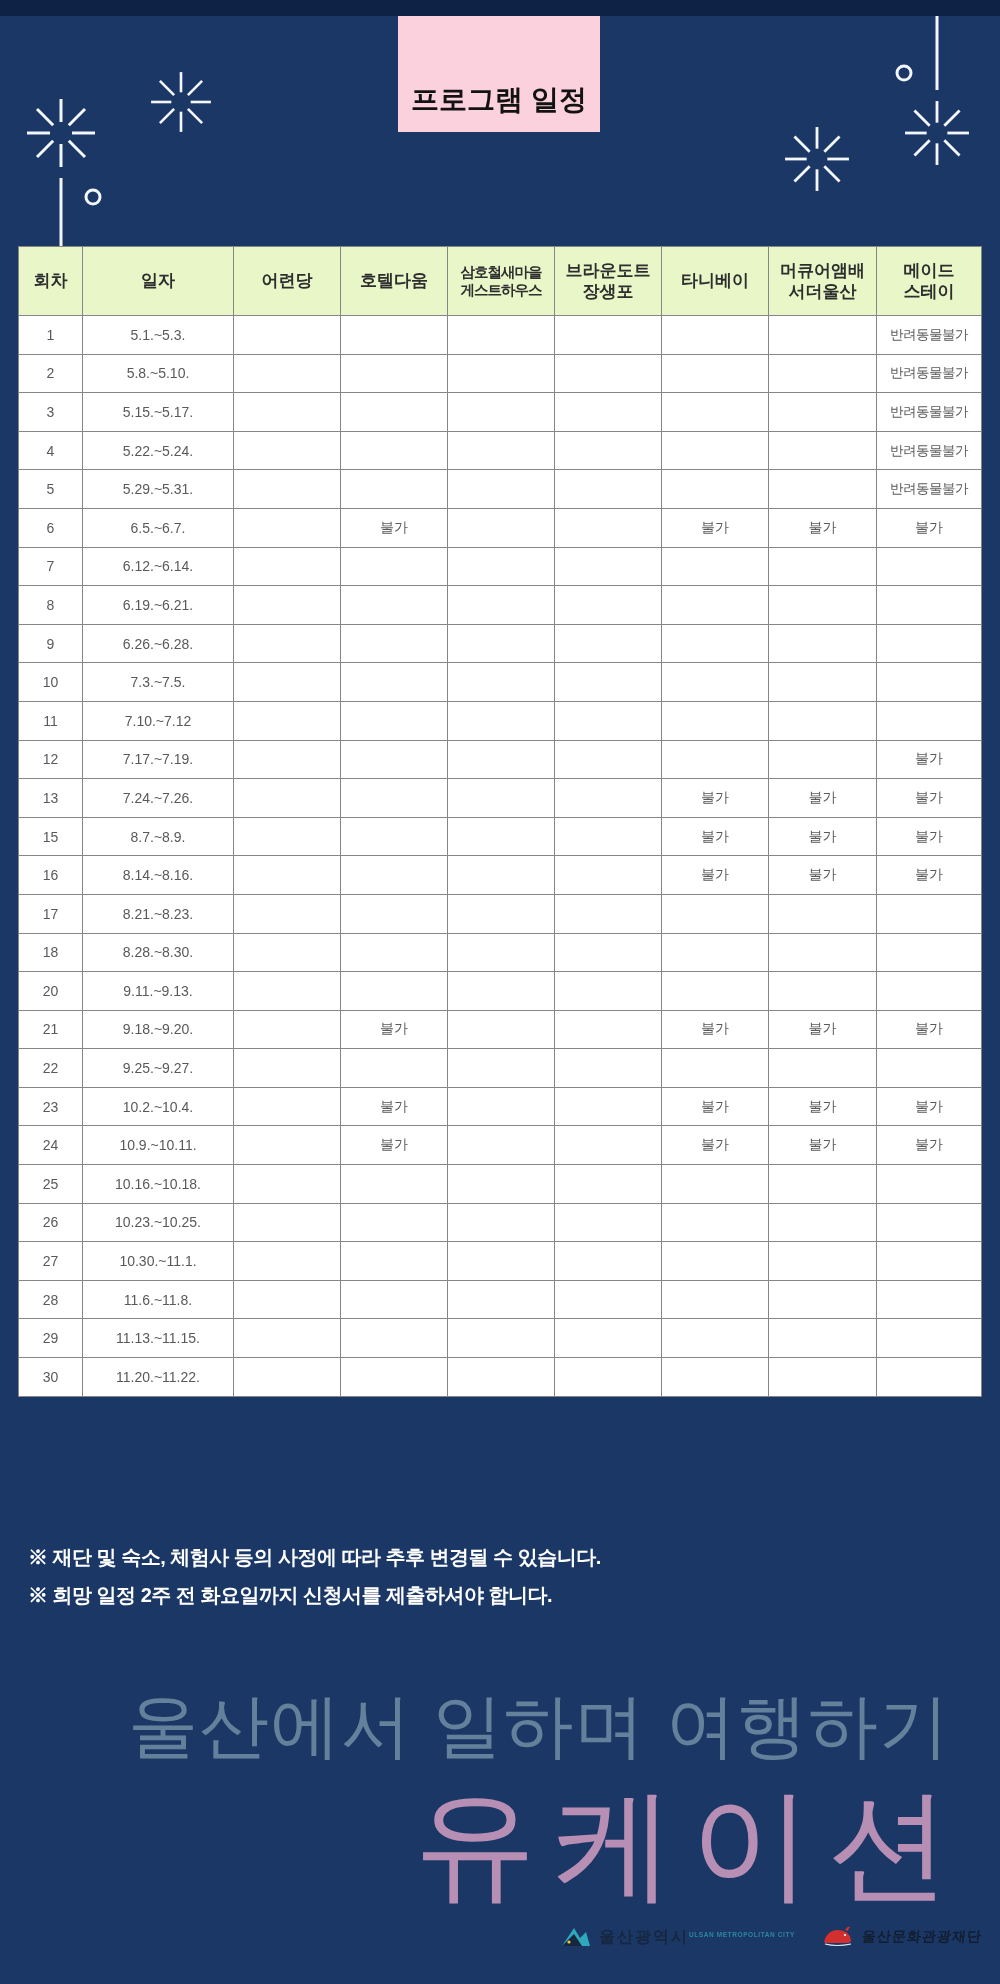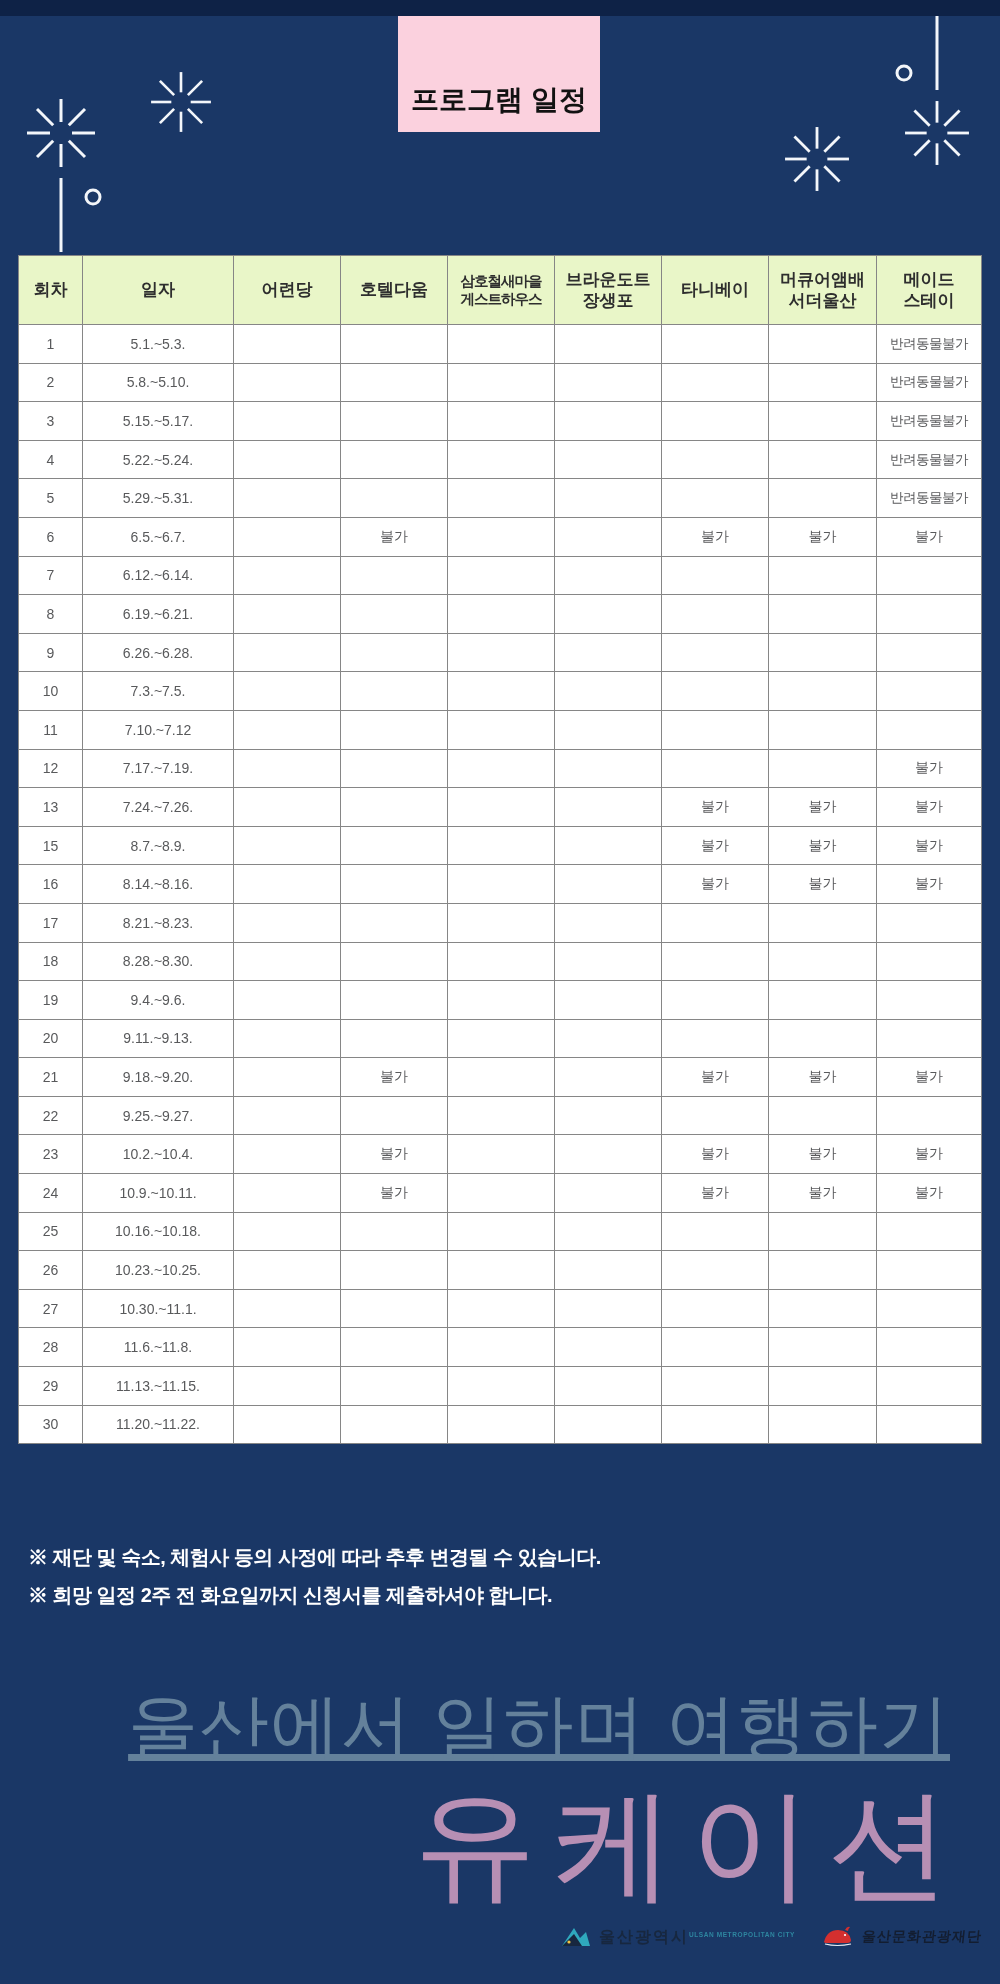--- a/index.html
+++ b/index.html
@@ -20,21 +20,21 @@
   .title-box{
     position:absolute;left:398px;top:0;width:202px;height:116px;
     background:#fbd1de;
     display:flex;align-items:flex-end;justify-content:center;
     padding-bottom:13px;box-sizing:border-box;
   }
   .title-box .title{
     font-size:28px;font-weight:800;color:#121212;letter-spacing:0px;
   }
   
-  .table-wrap{position:absolute;left:18px;top:239px;width:966px;}
+  .table-wrap{position:absolute;left:18px;top:230px;width:966px;}
   table.schedule{
     width:963px;table-layout:fixed;border-collapse:collapse;
     background:#ffffff;
   }
   table.schedule th, table.schedule td{
     border:1px solid #868686;
     text-align:center;vertical-align:middle;
     padding:0;
     overflow:hidden;white-space:nowrap;
   }
@@ -52,21 +52,21 @@
     height:37.6px;
   }
   table.schedule tbody td.small-note{font-size:13.5px;letter-spacing:-0.5px;}
   
   .notes{position:absolute;left:28px;top:1522px;color:#ffffff;}
   .notes .note{font-size:20px;font-weight:600;line-height:38px;letter-spacing:-0.5px;}
   
   .slogan{
     position:absolute;right:50px;top:1664px;
     font-size:70px;font-weight:500;color:#64819b;
-    letter-spacing:1px;white-space:nowrap;text-decoration:underline;
+    letter-spacing:1px;white-space:nowrap;
   }
   .brand{
     position:absolute;right:50px;top:1748px;
     font-size:122px;font-weight:400;color:#b78fb4;
     letter-spacing:16px;margin-right:-16px;white-space:nowrap;
   }
   
   .logos{
     position:absolute;right:18px;top:1908px;
     display:flex;align-items:center;gap:26px;
@@ -320,31 +320,20 @@
             <td>8.28.~8.30.</td>
             <td></td>
             <td></td>
             <td></td>
             <td></td>
             <td></td>
             <td></td>
             <td></td>
           </tr>
           <tr>
-            <td>19</td>
-            <td>9.4.~9.6.</td>
-            <td></td>
-            <td></td>
-            <td></td>
-            <td></td>
-            <td></td>
-            <td></td>
-            <td></td>
-          </tr>
-          <tr>
             <td>20</td>
             <td>9.11.~9.13.</td>
             <td></td>
             <td></td>
             <td></td>
             <td></td>
             <td></td>
             <td></td>
             <td></td>
           </tr>

